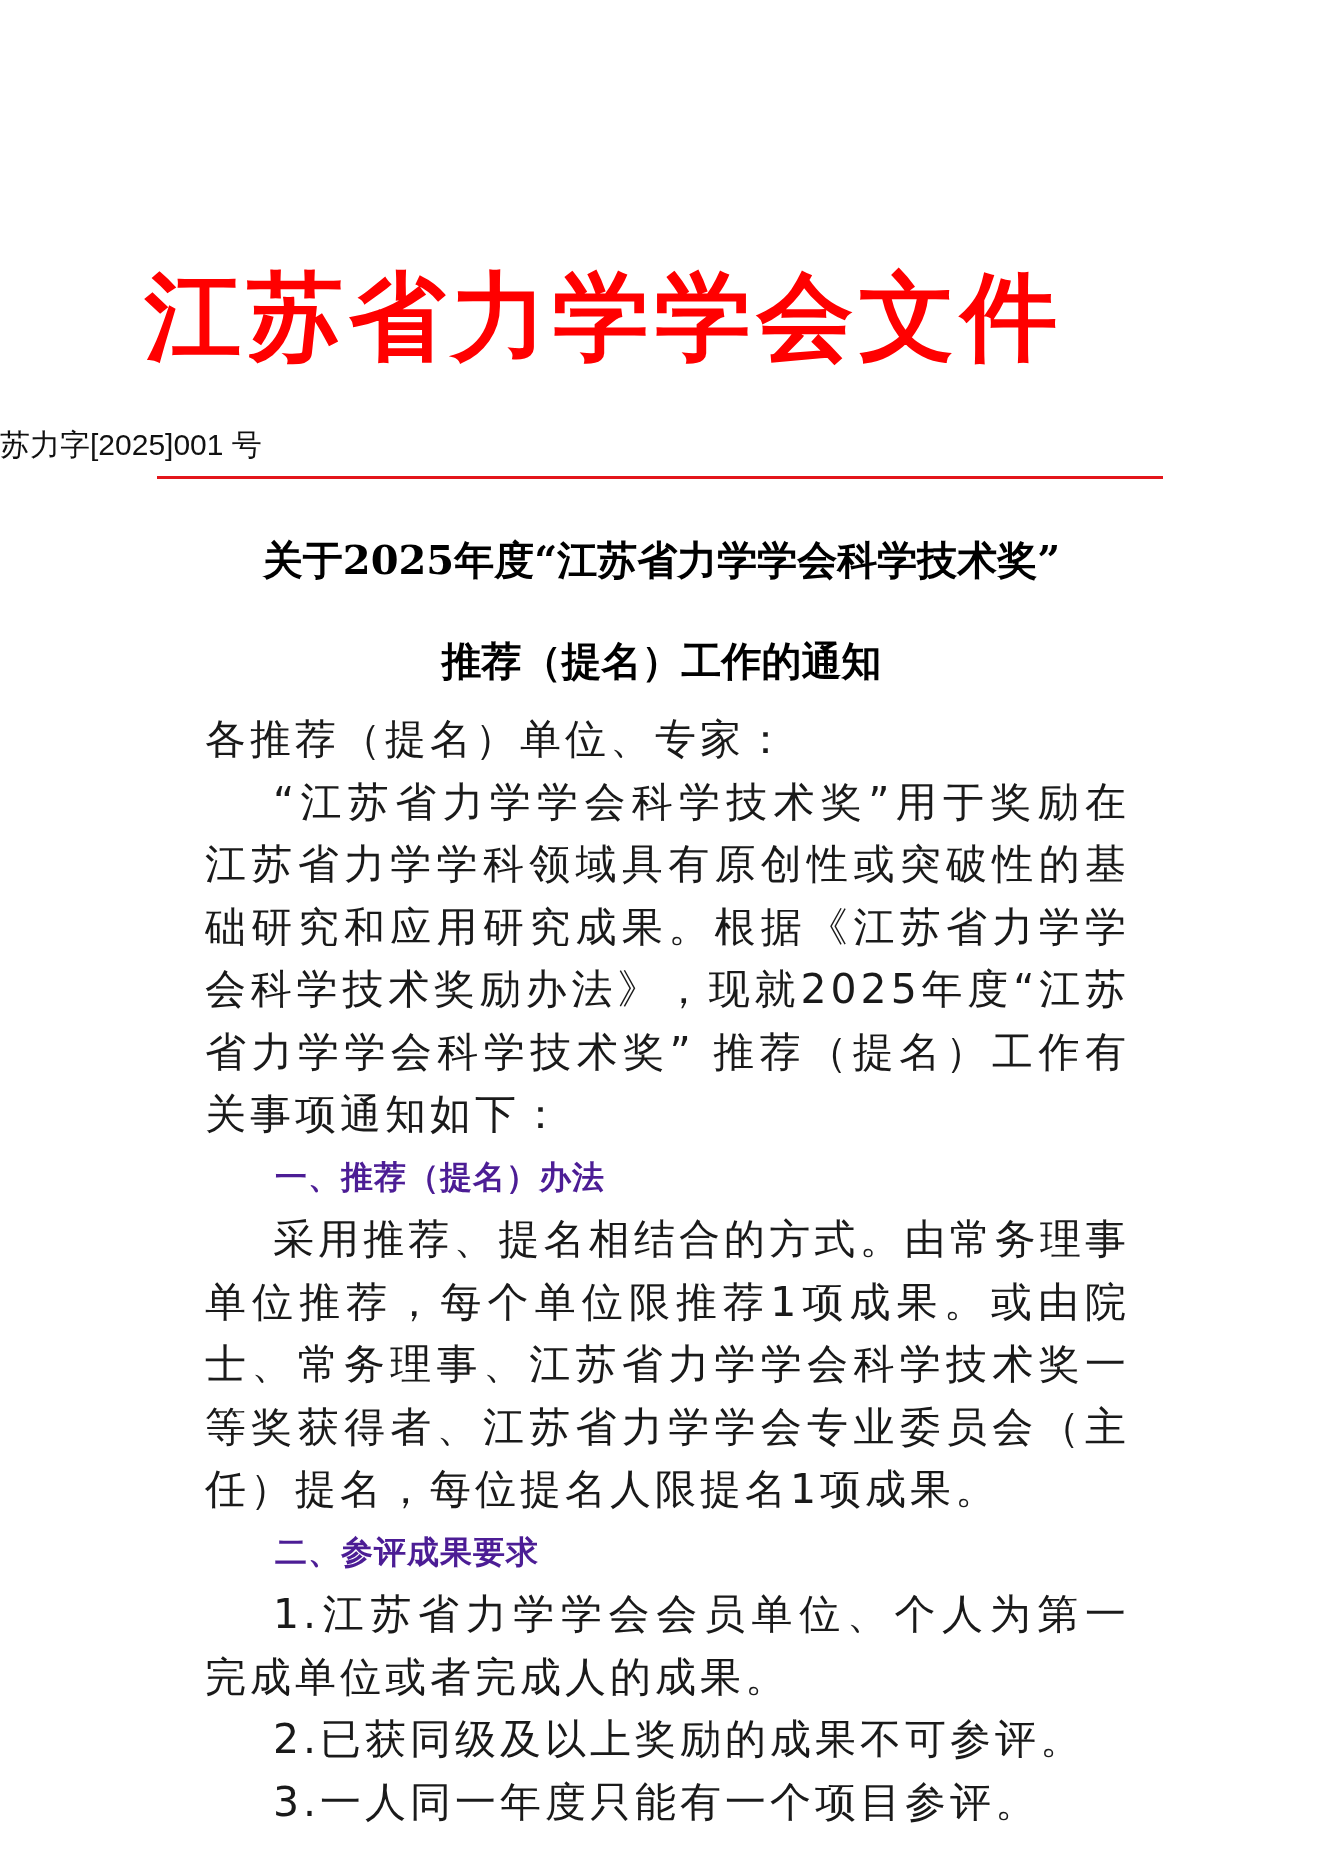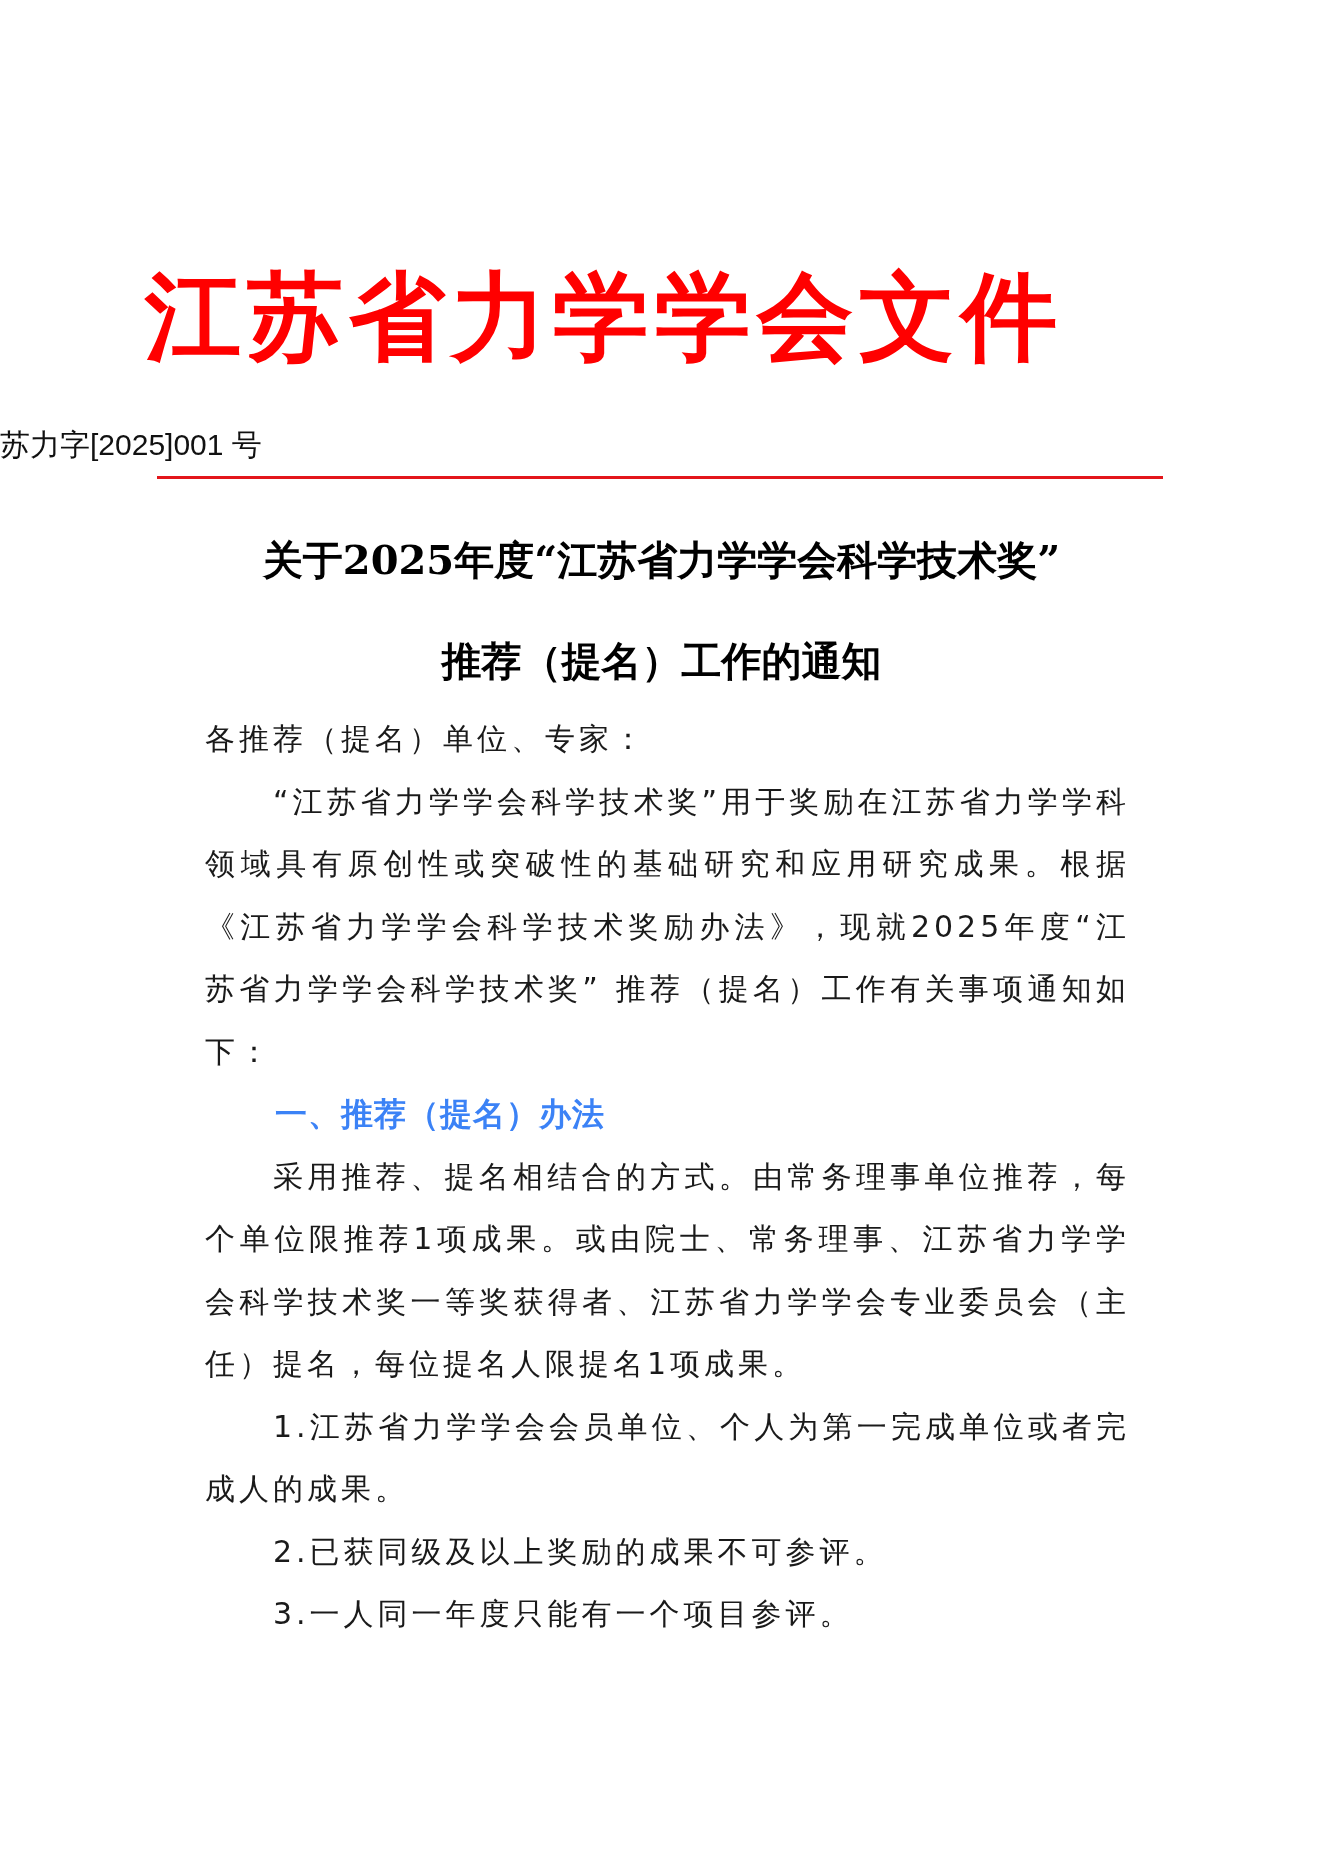--- a/index.html
+++ b/index.html
@@ -15,39 +15,40 @@
   }
   .redline { position: absolute; left: 157px; width: 1006px; top: 476px; height: 3px; background: #e3161b; }
   .title {
     position: absolute; left: 0; width: 1323px; text-align: center;
     font-family: "DejaVu Serif", serif; font-weight: bold; font-size: 40px; color: #000000; line-height: 60px;
   }
   .t1 { top: 530px; }
   .t2 { top: 631px; }
   .body { position: absolute; left: 205px; width: 925px; top: 708px; }
   .p {
-    font-family: "DejaVu Sans", sans-serif; font-size: 30px; line-height: 62.5px; letter-spacing: 4px;
+    font-family: "DejaVu Sans", sans-serif; font-size: 41px; line-height: 62.5px; letter-spacing: 4px;
     color: #1a1a1a; margin: 0; text-align: justify; text-align-last: left;
   }
   .indent { text-indent: 68px; }
-  .h { font-family: "Liberation Sans", sans-serif; font-weight: bold; font-size: 32px; letter-spacing: 1px; text-indent: 70px; line-height: 62.5px; margin: 0; color: #3b82f6; }
+  .h { font-family: "Liberation Sans", sans-serif; font-weight: bold; font-size: 32px; letter-spacing: 1px; text-indent: 70px; line-height: 62.5px; margin: 0; color: #4c1d95; }
 </style>
 </head>
 <body>
 
 <div class="masthead">江苏省力学学会文件</div>
 <div class="docno">苏力字[2025]001 号</div>
 <div class="redline"></div>
 
 <div class="title t1">关于2025年度“江苏省力学学会科学技术奖”</div>
 <div class="title t2">推荐（提名）工作的通知</div>
 
 <div class="body">
   <p class="p">各推荐（提名）单位、专家：</p>
   <p class="p indent">“江苏省力学学会科学技术奖”用于奖励在江苏省力学学科领域具有原创性或突破性的基础研究和应用研究成果。根据《江苏省力学学会科学技术奖励办法》，现就2025年度“江苏省力学学会科学技术奖” 推荐（提名）工作有关事项通知如下：</p>
 
   <p class="h">一、推荐（提名）办法</p>
   <p class="p indent">采用推荐、提名相结合的方式。由常务理事单位推荐，每个单位限推荐1项成果。或由院士、常务理事、江苏省力学学会科学技术奖一等奖获得者、江苏省力学学会专业委员会（主任）提名，每位提名人限提名1项成果。</p>
 
+  <p class="h">二、参评成果要求</p>
   <p class="p indent">1.江苏省力学学会会员单位、个人为第一完成单位或者完成人的成果。</p>
   <p class="p indent">2.已获同级及以上奖励的成果不可参评。</p>
   <p class="p indent">3.一人同一年度只能有一个项目参评。</p>
 </div>
 
 </body></html>

